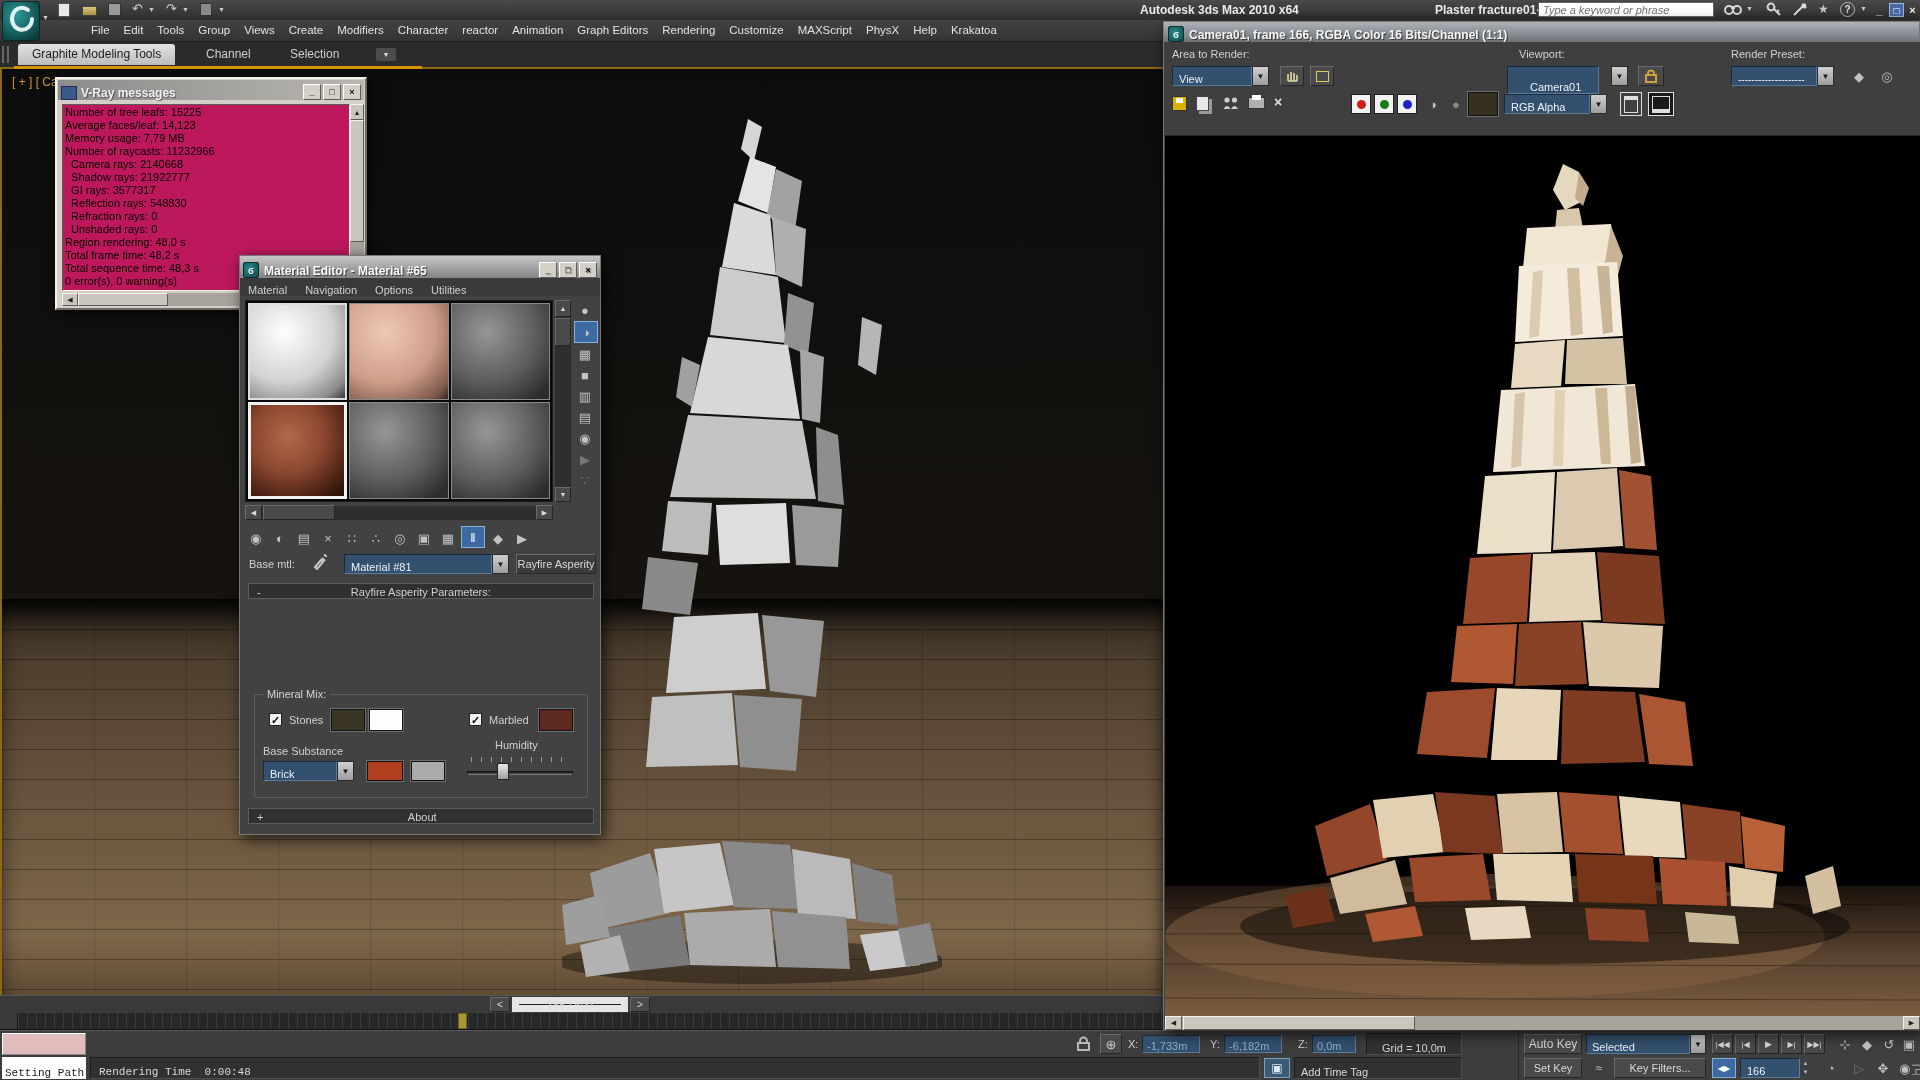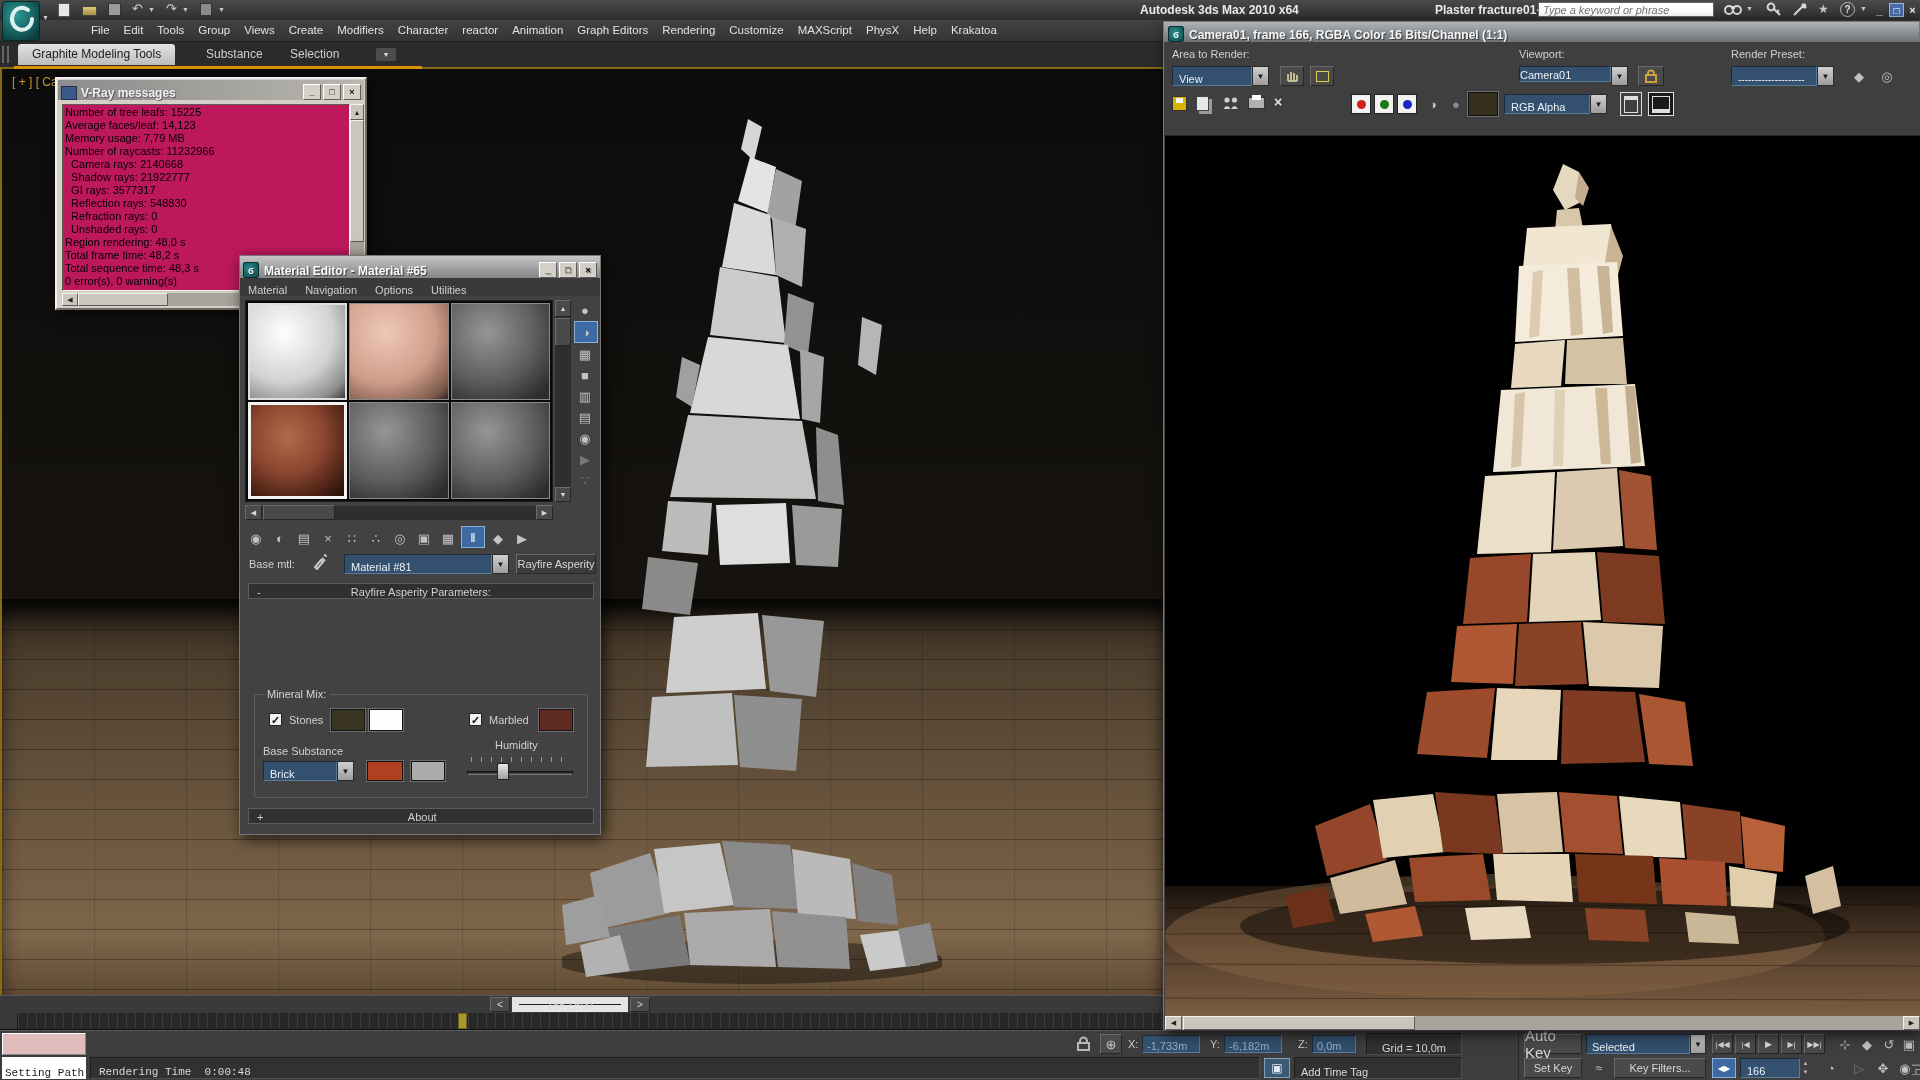--- a/index.html
+++ b/index.html
@@ -124,21 +124,21 @@
   <span class="menu-item">Customize</span>
   <span class="menu-item">MAXScript</span>
   <span class="menu-item">PhysX</span>
   <span class="menu-item">Help</span>
   <span class="menu-item">Krakatoa</span>
 </div>
 
 <div id="ribbon" class="a">
   <div class="a" style="left:2px;top:4px;width:7px;height:17px;border-left:2px solid #666;border-right:2px solid #666;"></div>
   <div class="a rtab sel" style="left:18px;top:2px;">Graphite Modeling Tools</div>
-  <div class="a rtab" style="left:192px;top:2px;">Substance</div>
+  <div class="a rtab" style="left:192px;top:2px;">Channel</div>
   <div class="a rtab" style="left:276px;top:2px;">Selection</div>
   <div class="a cc" style="left:376px;top:6px;width:20px;height:13px;background:#4c4c4c;border-radius:2px;color:#ddd;font-size:7px;">▼</div>
 </div>
 <div class="a" style="left:0;top:67px;width:1163px;height:2px;background:#8a6a14;"></div>
 <div class="a" style="left:14px;top:66px;width:408px;height:3px;background:#d89400;"></div>
 
 <div id="viewport" class="a">
   <div id="floor" class="a"></div>
   <div class="a" style="left:10px;top:6px;color:#cc9933;font-size:12px;">[ + ] [ Car</div>
   <svg class="a" style="left:560px;top:48px;" width="380" height="872" viewBox="0 0 380 872">
@@ -206,21 +206,21 @@
   <span class="a coordlbl" style="left:1210px;top:7px;">Y:</span>
   <div class="a steel ctr coordval" style="left:1224px;top:4px;width:58px;height:18px;padding-left:4px;">-6,182m</div>
   <span class="a coordlbl" style="left:1298px;top:7px;">Z:</span>
   <div class="a steel ctr coordval" style="left:1312px;top:4px;width:44px;height:18px;padding-left:4px;">0,0m</div>
   <div class="a fld ctr" style="left:1366px;top:2px;width:96px;height:22px;justify-content:center;">Grid = 10,0m</div>
 
   <span class="a cc" style="left:1264px;top:27px;width:26px;height:20px;background:#3d5a74;border:1px solid #7aa0c0;color:#dce8f4;font-size:12px;">▣</span>
   <div class="a fld ctr" style="left:1294px;top:26px;width:168px;height:22px;padding-left:6px;">Add Time Tag</div>
 
   <div class="a" style="left:1518px;top:0;width:402px;height:50px;background:#3f3f3f;border-left:1px solid #272727;"></div>
-  <div class="a btn cc" style="left:1524px;top:3px;width:58px;height:20px;font-size:15px;">Auto Key</div>
+  <div class="a btn cc" style="left:1524px;top:3px;width:58px;height:20px;font-size:12px;">Auto Key</div>
   <div class="a btn cc" style="left:1524px;top:27px;width:58px;height:20px;font-size:11px;">Set Key</div>
   <div class="a steel ctr" style="left:1586px;top:3px;width:104px;height:20px;padding-left:5px;">Selected</div>
   <div class="a ddbox" style="left:1690px;top:3px;width:16px;height:20px;">▼</div>
   <span class="a icb" style="left:1588px;top:27px;font-size:12px;">≈</span>
   <div class="a btn cc" style="left:1614px;top:27px;width:92px;height:20px;font-size:11px;">Key Filters...</div>
 
   <div class="a btn cc" style="left:1712px;top:3px;width:21px;height:20px;font-size:8px;">|◀◀</div>
   <div class="a btn cc" style="left:1735px;top:3px;width:21px;height:20px;font-size:8px;">|◀</div>
   <div class="a btn cc" style="left:1758px;top:3px;width:21px;height:20px;font-size:9px;">▶</div>
   <div class="a btn cc" style="left:1781px;top:3px;width:21px;height:20px;font-size:8px;">▶|</div>
@@ -393,21 +393,21 @@
     <div class="a steel ctr" style="left:8px;top:24px;width:80px;height:20px;padding-left:6px;">View</div>
     <div class="a ddbox" style="left:88px;top:24px;width:17px;height:20px;">▼</div>
     <div class="a btn cc" style="left:116px;top:24px;width:24px;height:20px;">
       <svg width="14" height="14">
           <path d="M3 12 V5 M6 12 V3 M9 12 V4 M12 12 V6 M3 12 h9" stroke="#e0d8a0" stroke-width="1.6" fill="none"></path>
         </svg>
       </div>
     <div class="a btn cc" style="left:146px;top:24px;width:24px;height:20px;">
       <div style="width:11px;height:9px;border:1px solid #d8d058;"></div>
       </div>
-    <div class="a steel ctr" style="left:355px;top:24px;width:92px;height:16px;padding-left:0;">Camera01</div>
+    <div class="a steel ctr" style="left:343px;top:24px;width:92px;height:28px;padding-left:22px;">Camera01</div>
     <div class="a ddbox" style="left:447px;top:24px;width:17px;height:20px;">▼</div>
     <div class="a btn cc" style="left:474px;top:24px;width:26px;height:20px;">
       <svg width="14" height="14">
           <rect x="2" y="6" width="10" height="7" fill="none" stroke="#cda23e" stroke-width="2"></rect>
           <path d="M4 6 v-1.5 a3 3 0 0 1 6 0 V6" fill="none" stroke="#cda23e" stroke-width="2"></path>
         </svg>
       </div>
     <div class="a steel ctr" style="left:567px;top:24px;width:86px;height:20px;padding-left:6px;font-size:10px;">--------------------</div>
     <div class="a ddbox" style="left:653px;top:24px;width:17px;height:20px;">▼</div>
     <span class="a icb" style="left:684px;top:24px;">◆</span>

